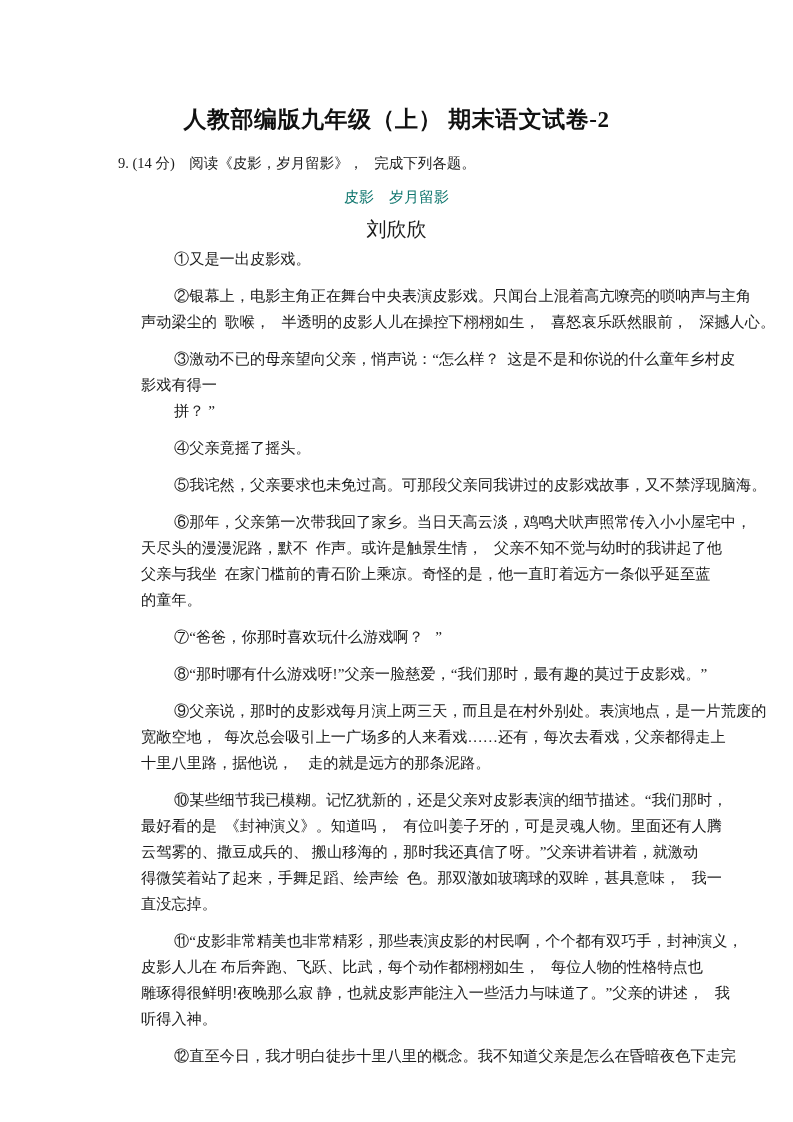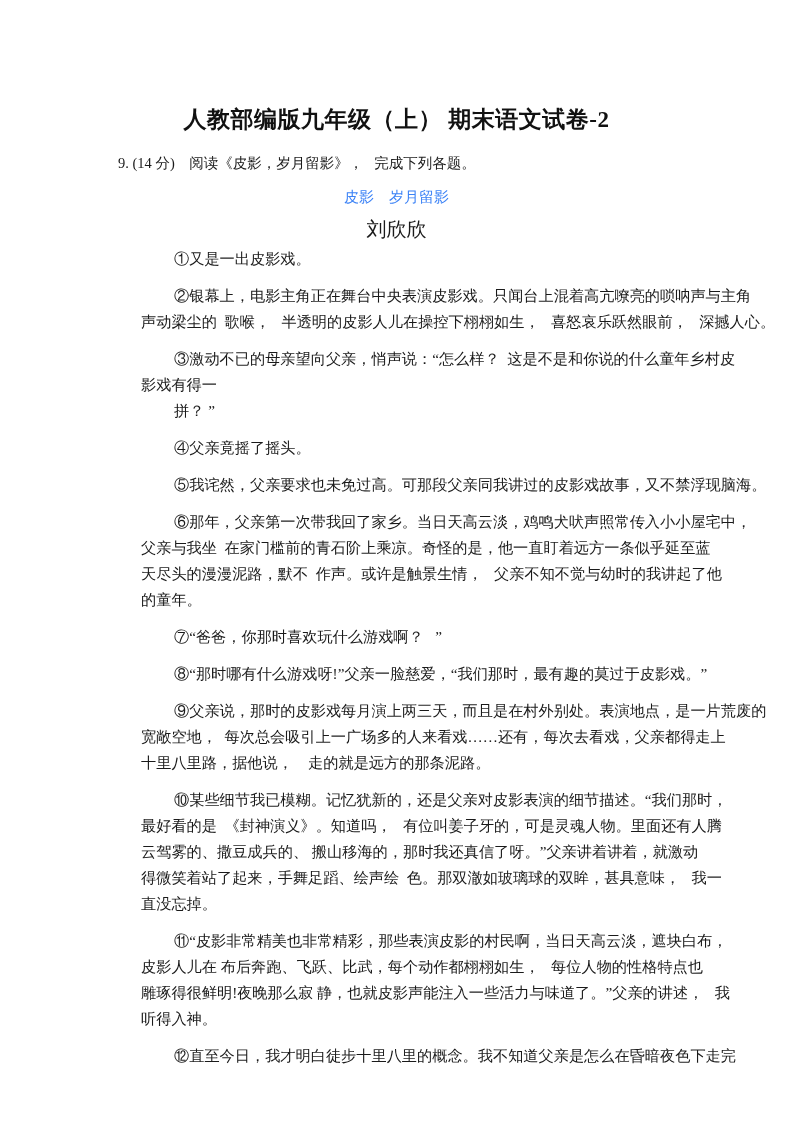--- a/index.html
+++ b/index.html
@@ -43,21 +43,21 @@
     white-space: pre;
     text-align: right;
   }
   .essay-title {
     position: absolute;
     top: 188px;
     left: 0;
     width: 793px;
     text-align: center;
     font-size: 15px;
-    color: #3b82f6;
+    color: #0f766e;
     white-space: pre;
   }
   .essay-author {
     position: absolute;
     top: 216px;
     left: 0;
     width: 793px;
     text-align: center;
     font-size: 20px;
     color: #1a1a1a;
@@ -117,22 +117,22 @@
         <span class="ln ind">拼？ ”</span>
       </p>
       <p class="para">
         <span class="ln ind">④父亲竟摇了摇头。</span>
       </p>
       <p class="para">
         <span class="ln ind">⑤我诧然，父亲要求也未免过高。可那段父亲同我讲过的皮影戏故事，又不禁浮现脑海。</span>
       </p>
       <p class="para">
         <span class="ln ind">⑥那年，父亲第一次带我回了家乡。当日天高云淡，鸡鸣犬吠声照常传入小小屋宅中，</span>
+        <span class="ln out">天尽头的漫漫泥路，默不  作声。或许是触景生情，   父亲不知不觉与幼时的我讲起了他</span>
         <span class="ln out">父亲与我坐  在家门槛前的青石阶上乘凉。奇怪的是，他一直盯着远方一条似乎延至蓝</span>
-        <span class="ln out">天尽头的漫漫泥路，默不  作声。或许是触景生情，   父亲不知不觉与幼时的我讲起了他</span>
         <span class="ln out">的童年。</span>
       </p>
       <p class="para">
         <span class="ln ind">⑦“爸爸，你那时喜欢玩什么游戏啊？   ”</span>
       </p>
       <p class="para">
         <span class="ln ind">⑧“那时哪有什么游戏呀!”父亲一脸慈爱，“我们那时，最有趣的莫过于皮影戏。”</span>
       </p>
       <p class="para">
         <span class="ln ind">⑨父亲说，那时的皮影戏每月演上两三天，而且是在村外别处。表演地点，是一片荒废的</span>
@@ -140,21 +140,21 @@
         <span class="ln out">十里八里路，据他说，    走的就是远方的那条泥路。</span>
       </p>
       <p class="para">
         <span class="ln ind">⑩某些细节我已模糊。记忆犹新的，还是父亲对皮影表演的细节描述。“我们那时，</span>
         <span class="ln out">最好看的是  《封神演义》。知道吗，   有位叫姜子牙的，可是灵魂人物。里面还有人腾</span>
         <span class="ln out">云驾雾的、撒豆成兵的、 搬山移海的，那时我还真信了呀。”父亲讲着讲着，就激动</span>
         <span class="ln out">得微笑着站了起来，手舞足蹈、绘声绘  色。那双澈如玻璃球的双眸，甚具意味，   我一</span>
         <span class="ln out">直没忘掉。</span>
       </p>
       <p class="para">
-        <span class="ln ind">⑪“皮影非常精美也非常精彩，那些表演皮影的村民啊，当日天高云淡，遮块白布，</span>
+        <span class="ln ind">⑪“皮影非常精美也非常精彩，那些表演皮影的村民啊，个个都有双巧手，封神演义，</span>
         <span class="ln out">皮影人儿在 布后奔跑、飞跃、比武，每个动作都栩栩如生，   每位人物的性格特点也</span>
         <span class="ln out">雕琢得很鲜明!夜晚那么寂 静，也就皮影声能注入一些活力与味道了。”父亲的讲述，   我</span>
         <span class="ln out">听得入神。</span>
       </p>
       <p class="para">
         <span class="ln ind">⑫直至今日，我才明白徒步十里八里的概念。我不知道父亲是怎么在昏暗夜色下走完</span>
       </p>
     </div>
 
 </div>

